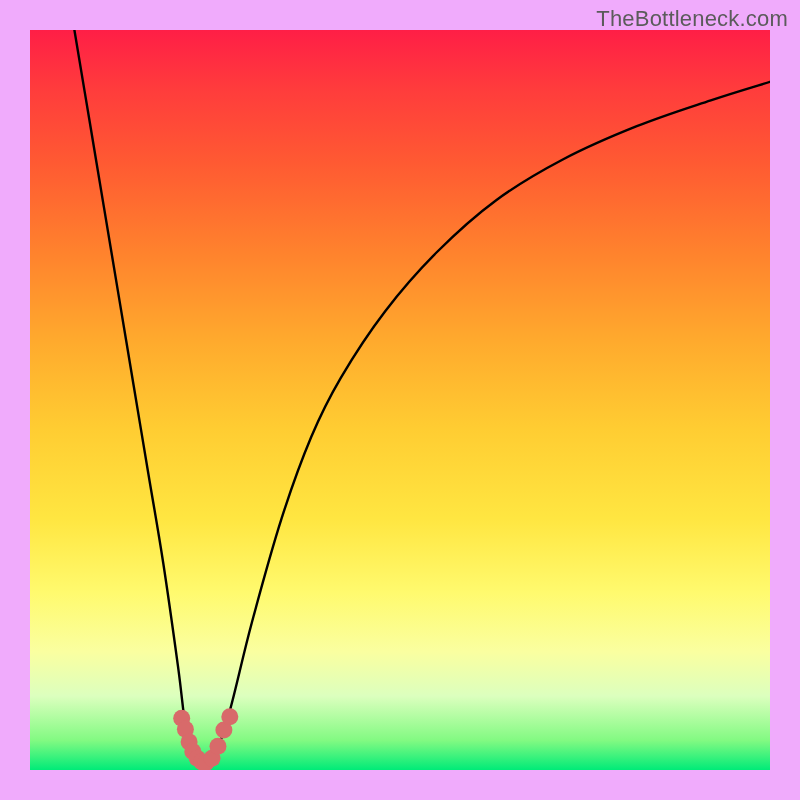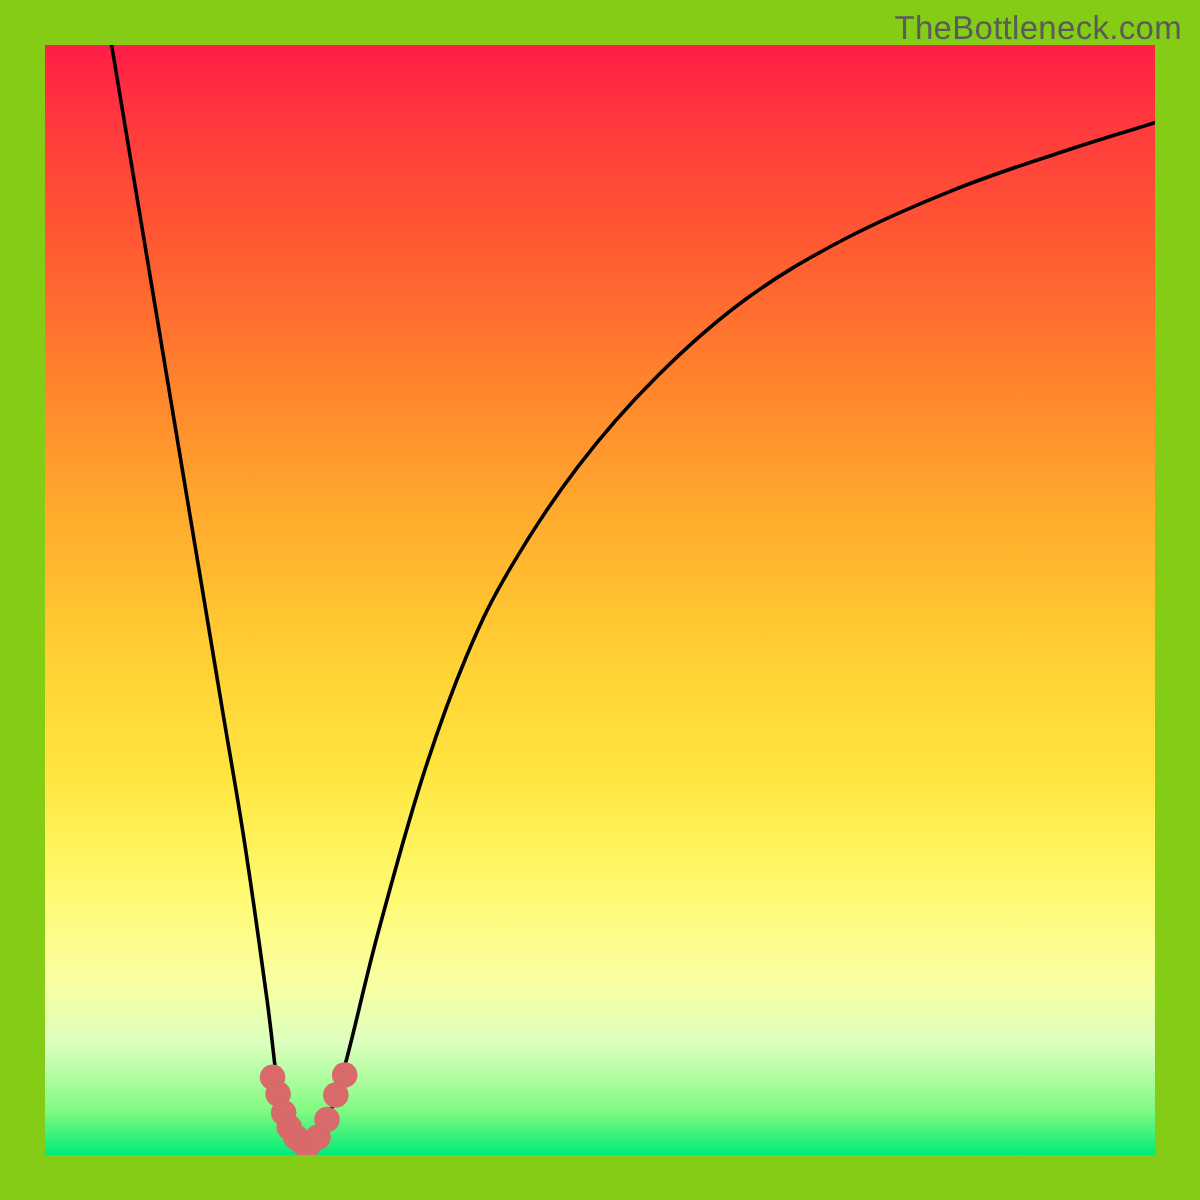--- a/index.html
+++ b/index.html
@@ -10,21 +10,21 @@
     overflow: hidden;
     background: #000;
     font-family: Arial, Helvetica, sans-serif;
   }
   .frame {
     position: absolute;
     left: 0;
     top: 0;
     width: 800px;
     height: 800px;
-    background: #84cc16;
+    background: #f0abfc;
   }
   .plot-area {
     position: absolute;
     left: 30px;
     top: 30px;
     width: 740px;
     height: 740px;
     overflow: hidden;
   }
   

